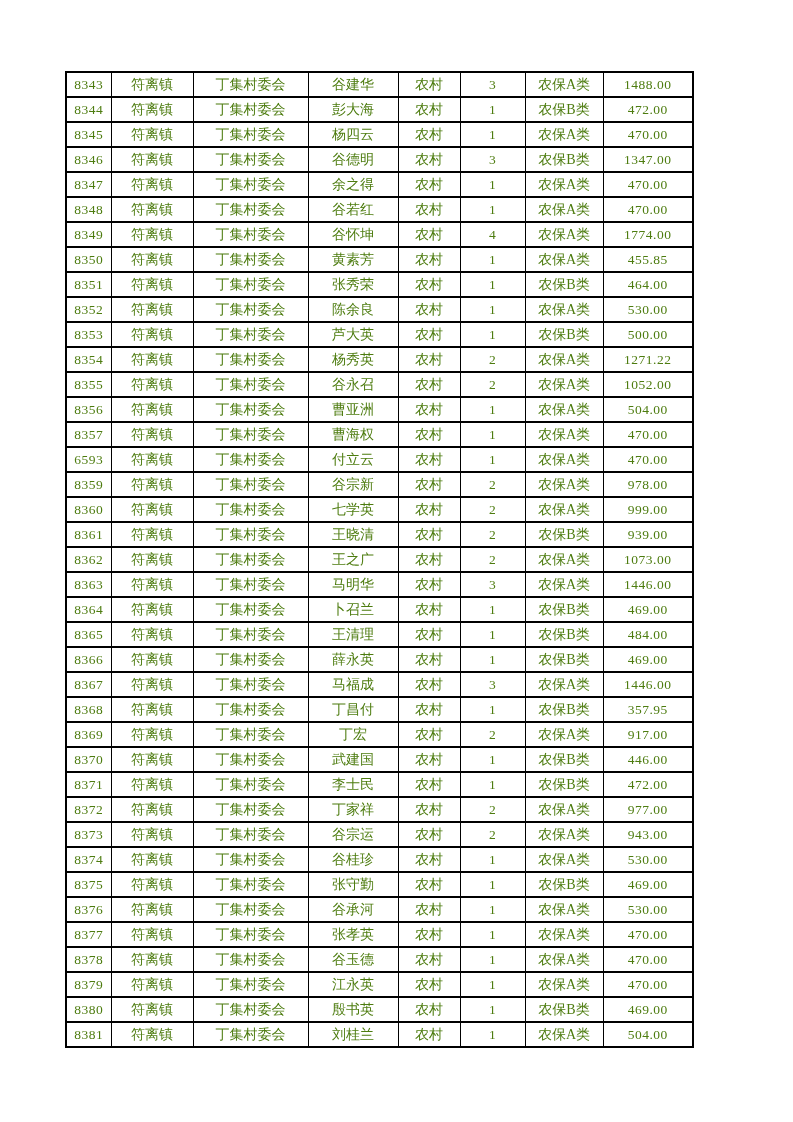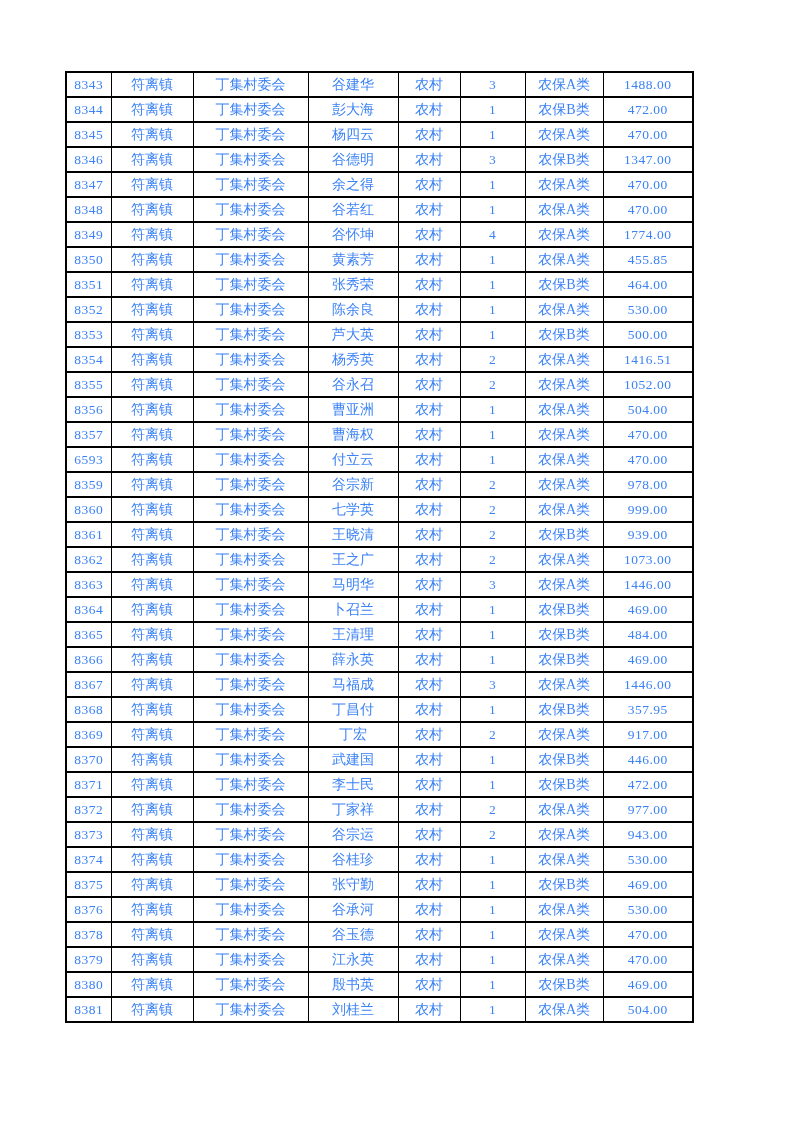--- a/index.html
+++ b/index.html
@@ -7,21 +7,21 @@
     padding: 0;
     background: #ffffff;
   }
   .page {
     position: relative;
     width: 793px;
     height: 1122px;
     background: #ffffff;
     overflow: hidden;
     font-family: "Liberation Serif", "DejaVu Serif", serif;
-    color: #3b82f6;
+    color: #4d7c0f;
   }
   .sheet {
     position: absolute;
     left: 65px;
     top: 71px;
   }
   table.payment-table {
     border-collapse: collapse;
     table-layout: fixed;
     width: 627px;
@@ -176,21 +176,21 @@
     <td class="amount">500.00</td>
   </tr>
           <tr>
     <td class="seq">8354</td>
     <td>符离镇</td>
     <td>丁集村委会</td>
     <td>杨秀英</td>
     <td>农村</td>
     <td class="count">2</td>
     <td>农保A类</td>
-    <td class="amount">1416.51</td>
+    <td class="amount">1271.22</td>
   </tr>
           <tr>
     <td class="seq">8355</td>
     <td>符离镇</td>
     <td>丁集村委会</td>
     <td>谷永召</td>
     <td>农村</td>
     <td class="count">2</td>
     <td>农保A类</td>
     <td class="amount">1052.00</td>
@@ -397,20 +397,30 @@
   </tr>
           <tr>
     <td class="seq">8376</td>
     <td>符离镇</td>
     <td>丁集村委会</td>
     <td>谷承河</td>
     <td>农村</td>
     <td class="count">1</td>
     <td>农保A类</td>
     <td class="amount">530.00</td>
+  </tr>
+          <tr>
+    <td class="seq">8377</td>
+    <td>符离镇</td>
+    <td>丁集村委会</td>
+    <td>张孝英</td>
+    <td>农村</td>
+    <td class="count">1</td>
+    <td>农保A类</td>
+    <td class="amount">470.00</td>
   </tr>
           <tr>
     <td class="seq">8378</td>
     <td>符离镇</td>
     <td>丁集村委会</td>
     <td>谷玉德</td>
     <td>农村</td>
     <td class="count">1</td>
     <td>农保A类</td>
     <td class="amount">470.00</td>

